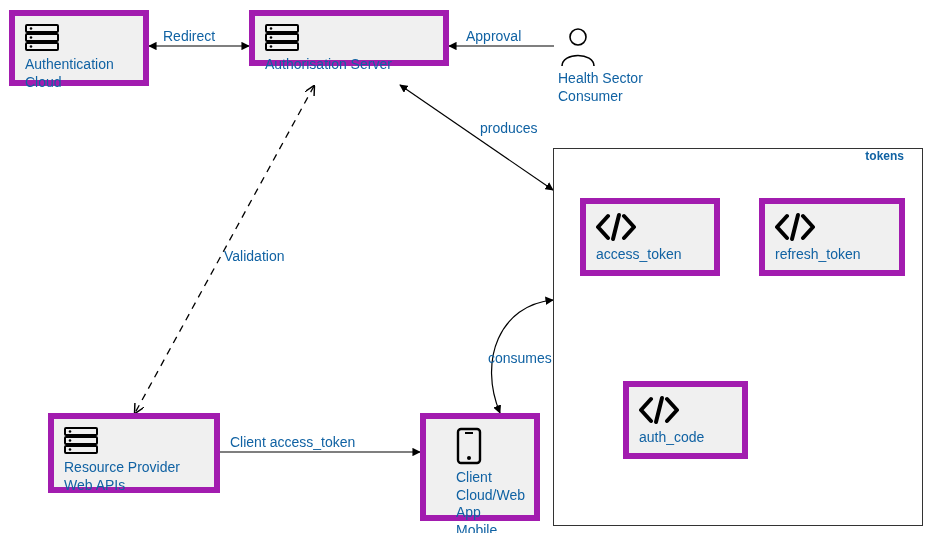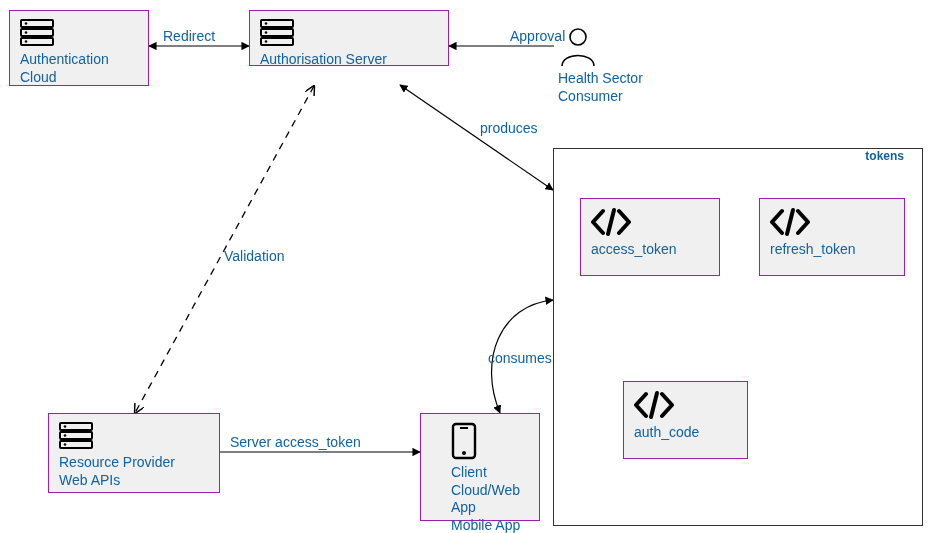--- a/index.html
+++ b/index.html
@@ -7,21 +7,21 @@
     padding: 0;
     width: 930px;
     height: 533px;
     font-family: "Helvetica Neue", Arial, sans-serif;
     background: #ffffff;
     position: relative;
   }
   .node {
     position: absolute;
     background: #f0f0f0;
-    border: 1px solid #a21caf;
+    border: 6px solid #a21caf;
     box-sizing: border-box;
     padding: 8px 10px 6px 10px;
   }
   .node .label {
     color: #1062a3;
     font-size: 14px;
     line-height: 1.25;
     display: block;
     margin-top: 4px;
   }
@@ -200,17 +200,17 @@
     </svg>
   </span>
   <span class="label">
     <span>Client</span><br>
     <span>Cloud/Web App</span><br>
     <span>Mobile App</span>
   </span>
 </div>
 
 <div class="edge-label" style="left:163px; top:28px;">Redirect</div>
-<div class="edge-label" style="left:466px; top:28px;margin-left:44px;">Approval</div>
+<div class="edge-label" style="left:466px; top:28px;">Approval</div>
 <div class="edge-label" style="left:480px; top:120px;">produces</div>
 <div class="edge-label" style="left:488px; top:350px;">consumes</div>
 <div class="edge-label" style="left:224px; top:248px;">Validation</div>
-<div class="edge-label" style="left:230px; top:434px;">Server access_token</div>
+<div class="edge-label" style="left:230px; top:434px;">Client access_token</div>
 
 </body></html>

